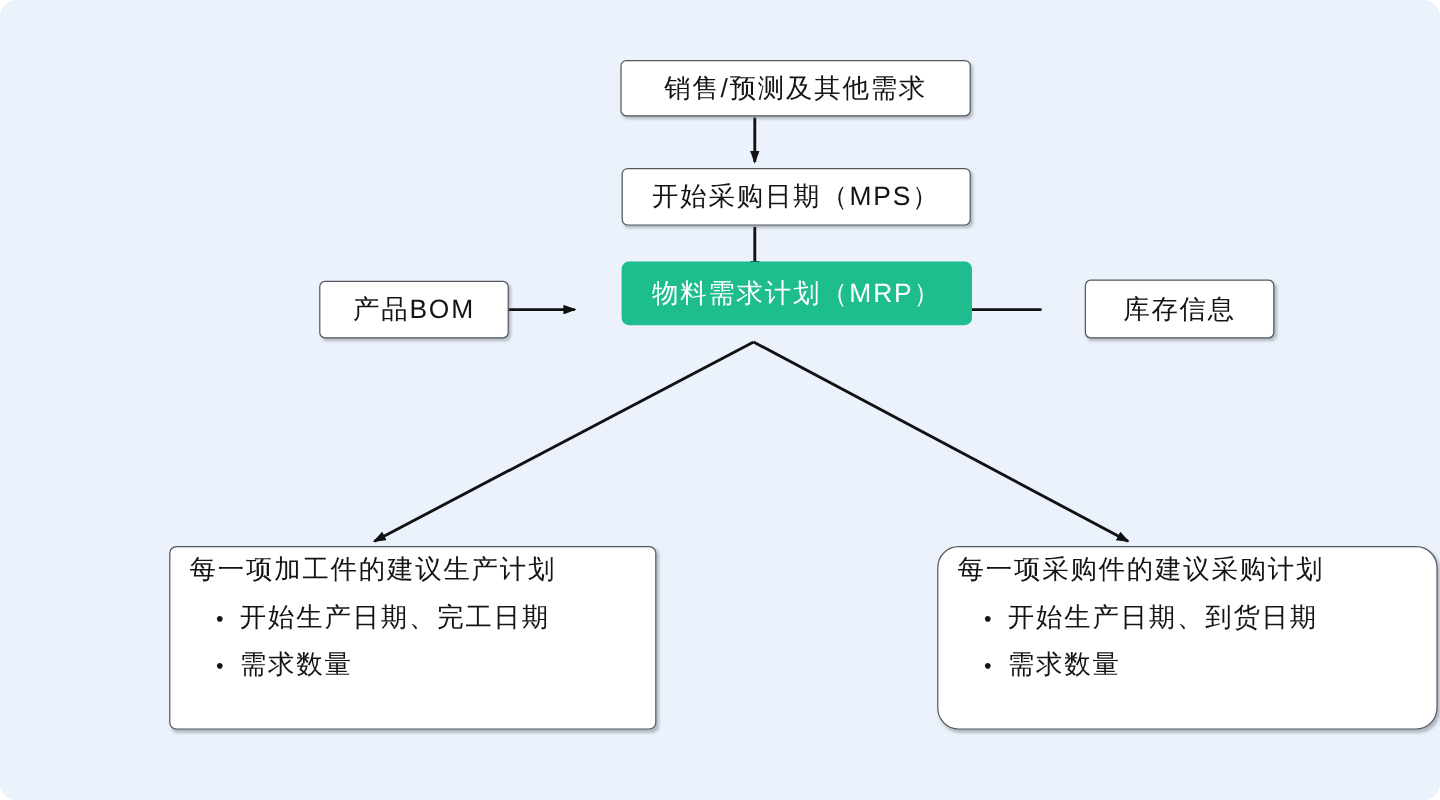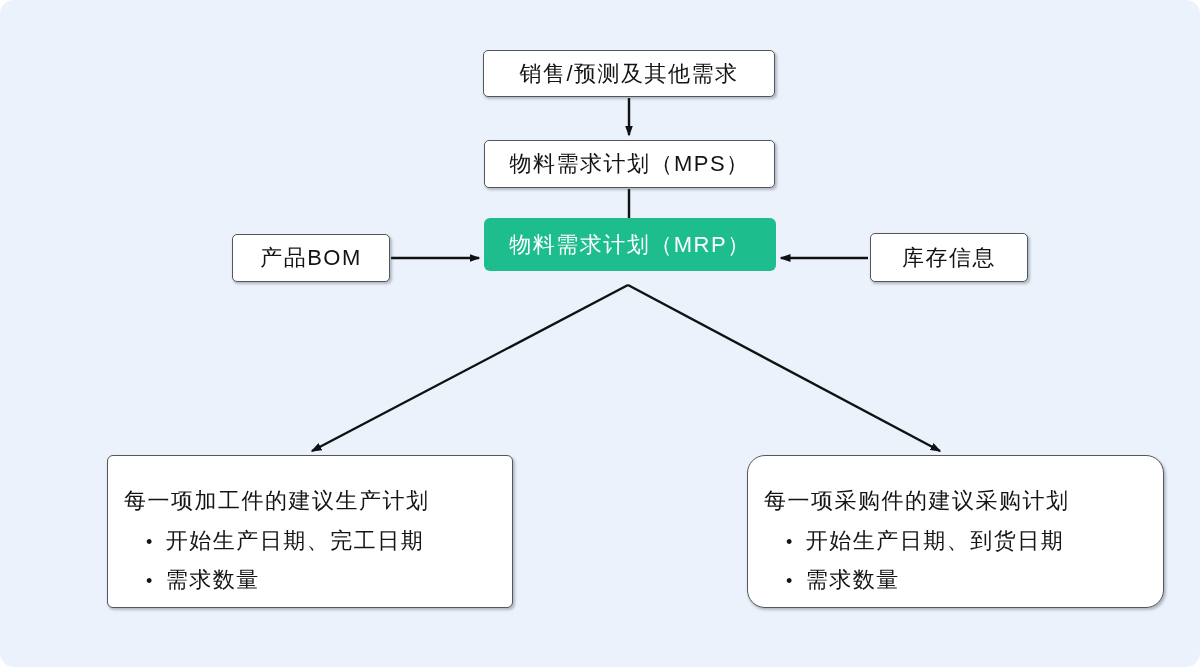--- a/index.html
+++ b/index.html
@@ -32,33 +32,34 @@
     border-radius: 5px;
     box-shadow: 1.5px 2px 2.5px rgba(70, 80, 95, 0.35);
     display: flex;
     align-items: center;
     justify-content: center;
     color: #121416;
     font-size: 22px;
     font-weight: 500;
     letter-spacing: 1.5px;
     white-space: nowrap;
+    margin-left: 34px;
   }
   .node.highlight {
     background: #1dbd8d;
     border: none;
     border-radius: 6px;
     color: #ffffff;
     box-shadow: none;
   }
   .node.panel {
     flex-direction: column;
     align-items: flex-start;
     justify-content: flex-start;
-    padding: 30px 14px 14px 16px;
+    padding: 4px 14px 14px 16px;
     border-radius: 6px;
   }
   .panel-title {
     font-size: 22px;
     font-weight: 500;
     letter-spacing: 1.5px;
     line-height: 30px;
   }
   .bullet-row {
     display: flex;
@@ -103,21 +104,21 @@
     <line x1="868" y1="258" x2="781" y2="258" stroke="#111111" stroke-width="2.4" marker-end="url(#arrowhead)"></line>
     <line x1="628" y1="285" x2="312" y2="451" stroke="#111111" stroke-width="2.4" marker-end="url(#arrowhead)"></line>
     <line x1="628" y1="285" x2="940" y2="451" stroke="#111111" stroke-width="2.4" marker-end="url(#arrowhead)"></line>
   </svg>
 
   <div class="node" id="node-demand">
     <span>销售/预测及其他需求</span>
   </div>
 
   <div class="node" id="node-mps">
-    <span>物料需求计划（MPS）</span>
+    <span>开始采购日期（MPS）</span>
   </div>
 
   <div class="node highlight" id="node-mrp">
     <span>物料需求计划（MRP）</span>
   </div>
 
   <div class="node" id="node-inventory">
     <span>库存信息</span>
   </div>
 

